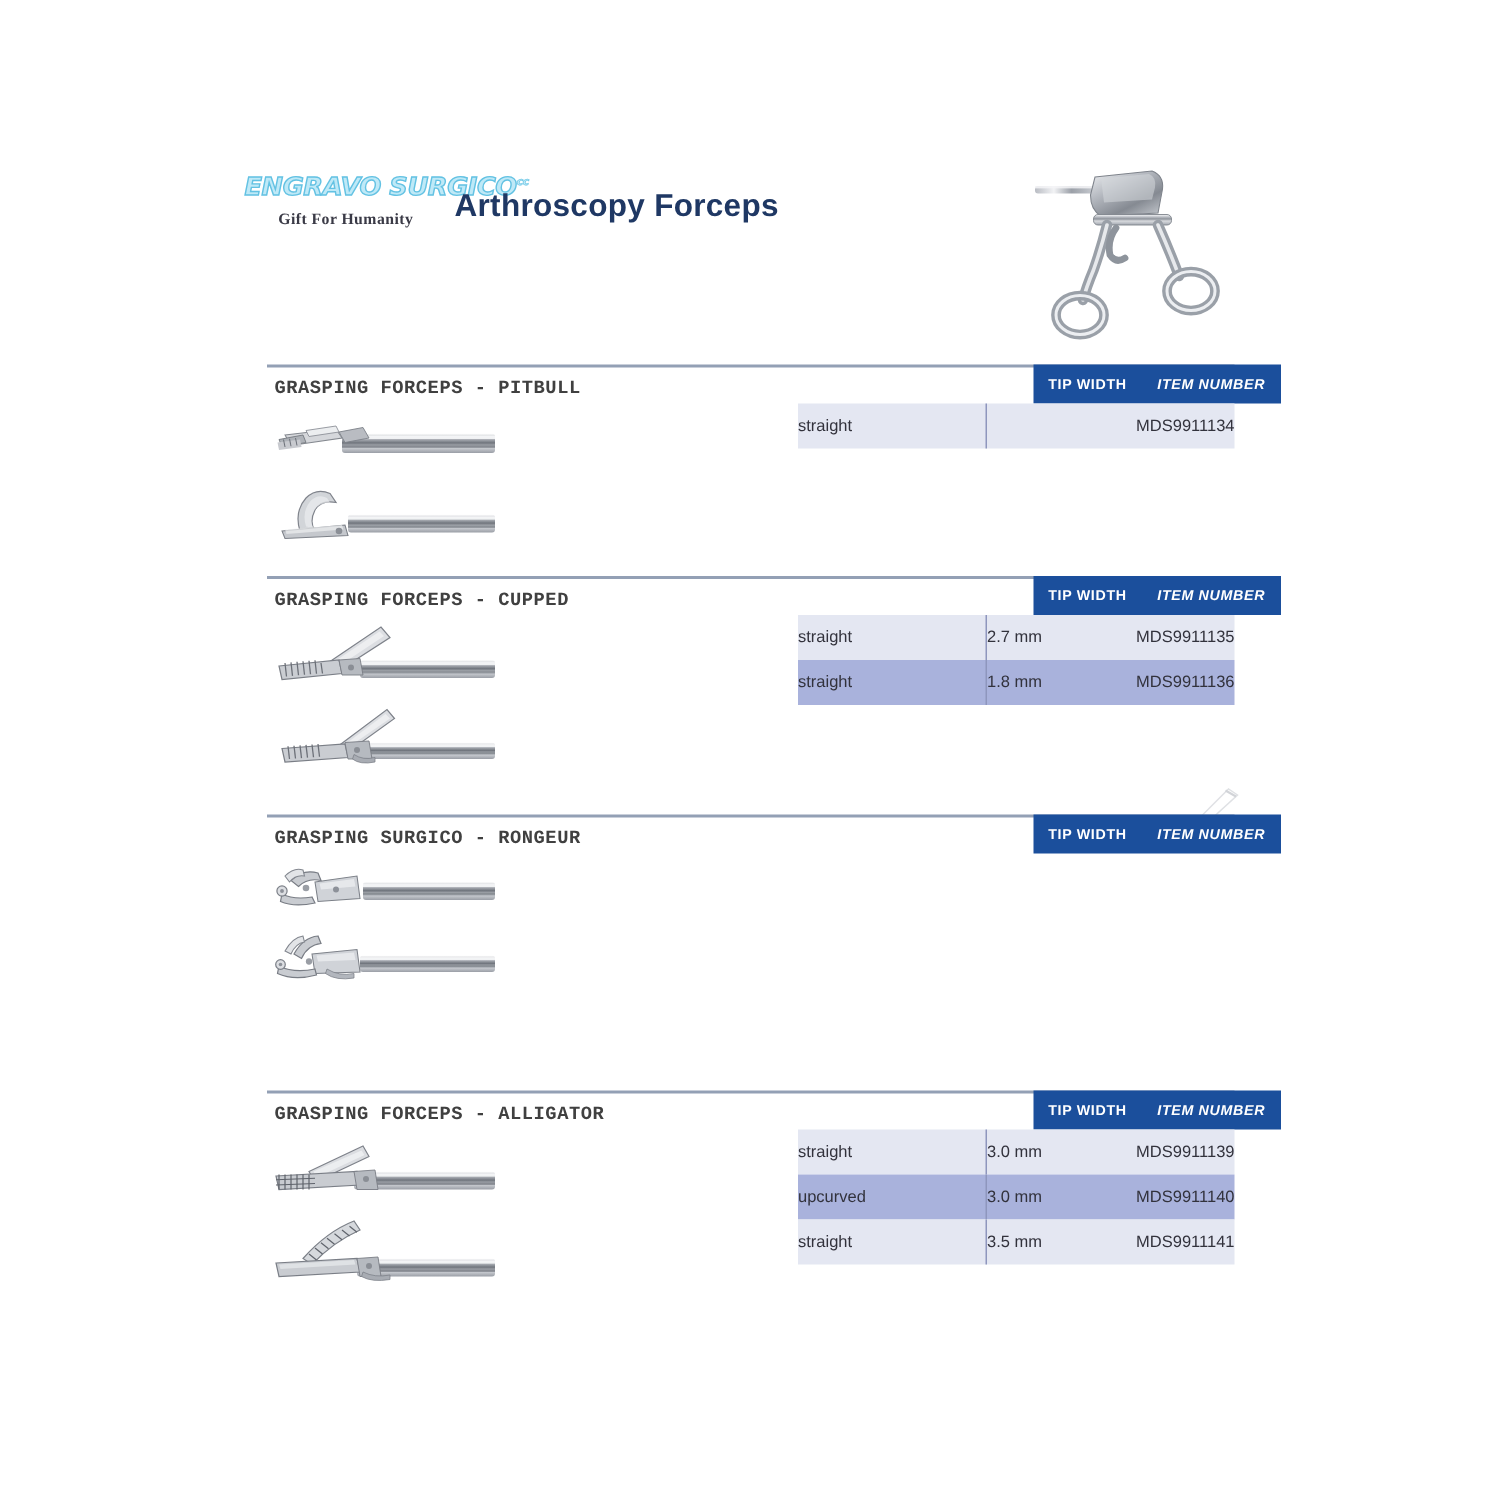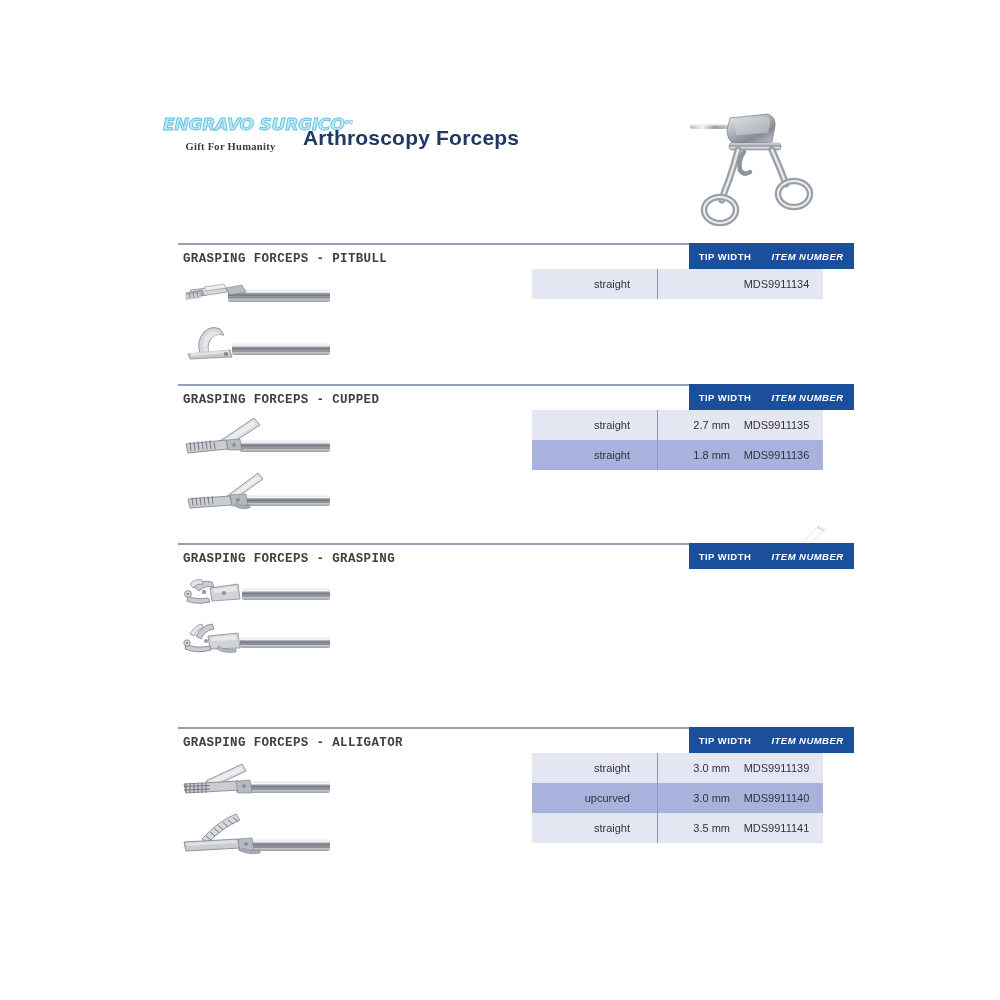--- a/index.html
+++ b/index.html
@@ -152,33 +152,33 @@
   .row-light { background: #e4e7f2; }
   .row-dark  { background: #a9b2dc; }
 
   .cell {
     font-size: 11px;
     color: #32323c;
     white-space: nowrap;
   }
   .c-desc {
     width: 126px;
-    text-align: right;
+    text-align: left;
     padding-right: 27px;
     border-right: 1px solid #8e96bd;
     height: 30px;
     line-height: 30px;
   }
   .c-tip {
     width: 72px;
-    text-align: right;
+    text-align: left;
   }
   .c-item {
     width: 93px;
-    text-align: center;
+    text-align: right;
   }
 
   
   .instr { position: absolute; }
 
   .artifact {
     position: absolute;
     left: 793px;
     top: 524px;
     width: 34px;
@@ -368,21 +368,21 @@
           <path d="M32 29 L33 37.5"></path>
       </g>
       <path d="M50 28 L66 27 L68 39 L52 39 Z" fill="#b6bac0" stroke="#797d85" stroke-width="0.6"></path>
       <path d="M56 36 Q62 40 70 38 L70 41 Q60 43 55 39 Z" fill="#a8acb3" stroke="#7b7f87" stroke-width="0.5"></path>
       <circle cx="58" cy="33" r="2" fill="#8a8e95"></circle>
     </svg>
   </div>
 
   <div class="section" style="top:543px;">
     <div class="sec-rule"></div>
-    <div class="sec-title">GRASPING FORCEPS - GRASPING</div>
+    <div class="sec-title">GRASPING SURGICO - RONGEUR</div>
 
     <div class="tbl">
       <div class="tbl-head">
         <div class="th th-tip">TIP WIDTH</div>
         <div class="th th-item">ITEM NUMBER</div>
       </div>
       <div class="tbl-rows">
       </div>
     </div>
 

